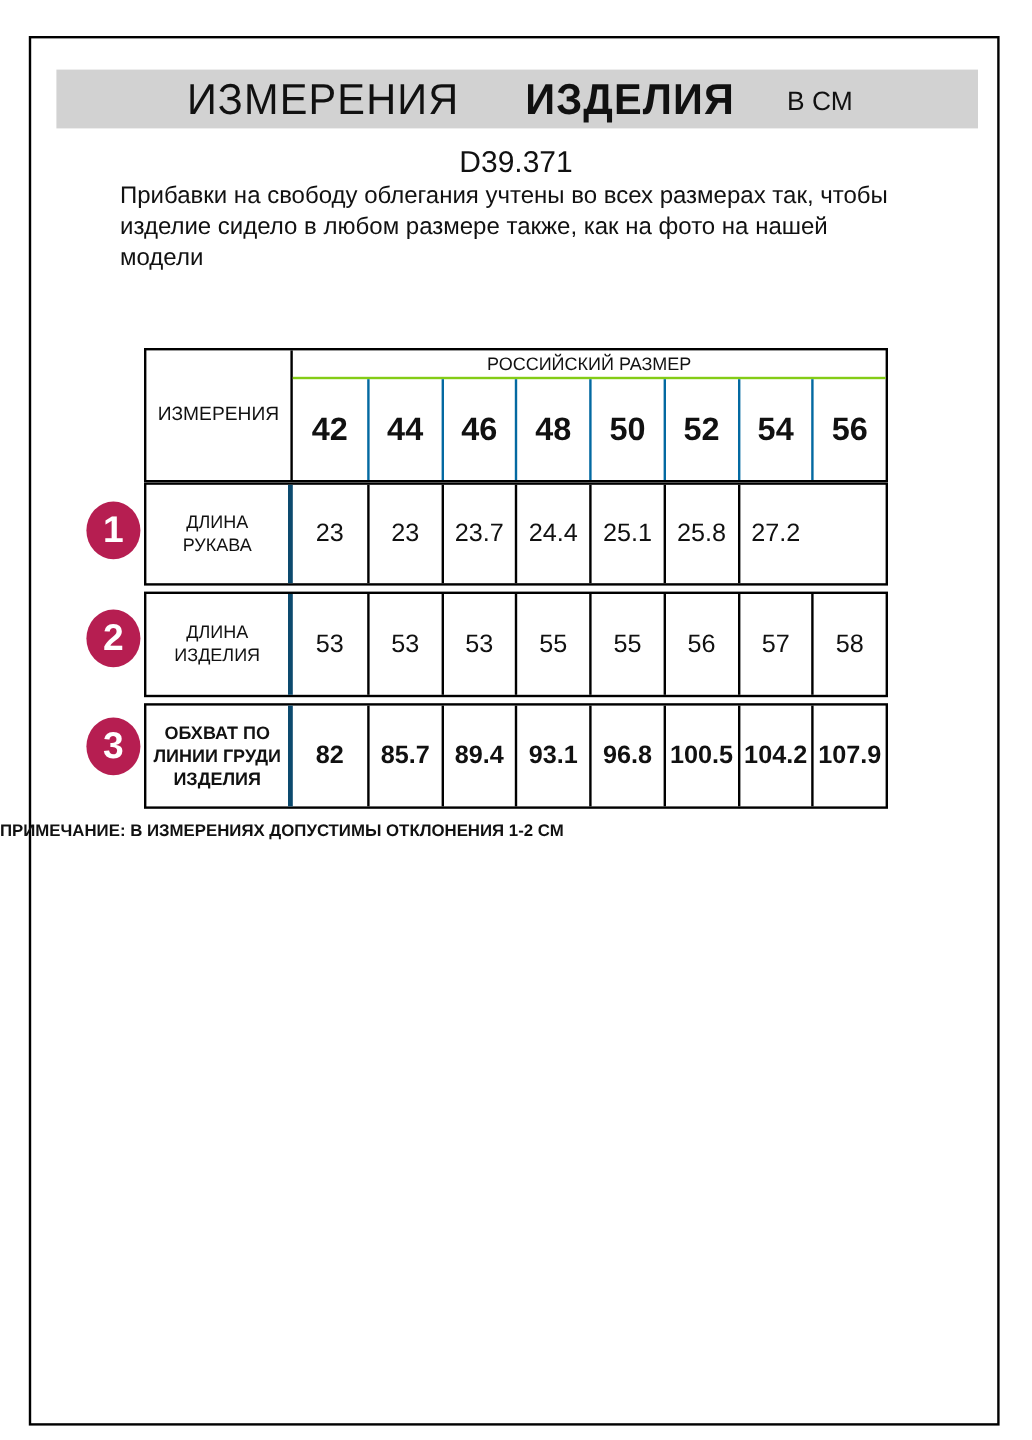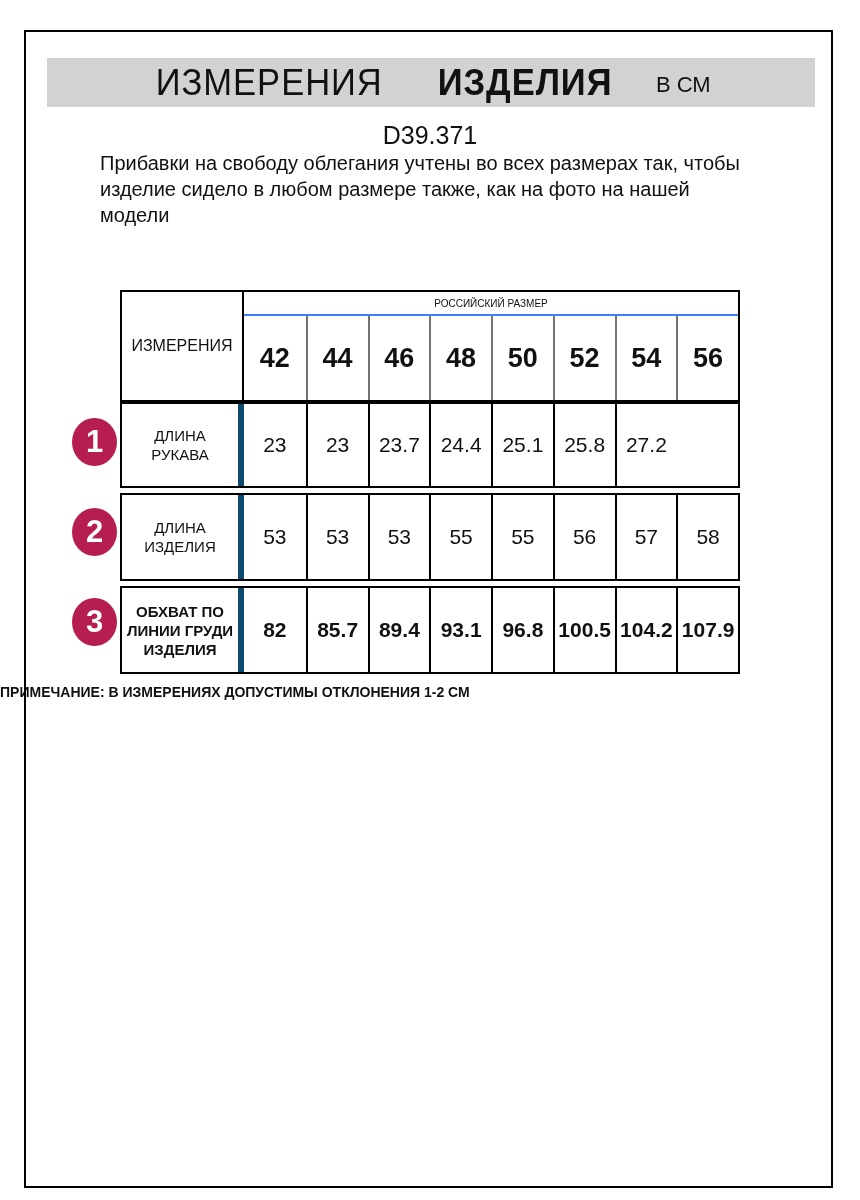--- a/index.html
+++ b/index.html
@@ -101,42 +101,42 @@
   }
   .measurements-cell {
     grid-column: 1;
     grid-row: 1 / span 2;
     border-right: 2px solid #000;
     font-size: 16px;
   }
   .size-region-cell {
     grid-column: 2 / -1;
     grid-row: 1;
-    border-bottom: 2px solid #3b82f6;
-    font-size: 10px;
+    border-bottom: 2px solid #84cc16;
+    font-size: 15px;
   }
   .size-cell {
     grid-row: 2;
     font-size: 27px;
     font-weight: 700;
-    border-left: 2px solid #737373;
+    border-left: 2px solid #0369a1;
   }
   .size-cell.first {
     border-left: none;
     border-radius: 23px;
   }
   .data-row {
     margin-top: 0;
   }
   .data-row + .data-row {
     margin-top: 5px;
   }
   .row-label-cell {
     grid-column: 1;
-    border-right: 6px solid #0c4a6e;
+    border-right: 4px solid #0c4a6e;
     font-size: 15px;
     line-height: 19px;
     white-space: pre-line;
     padding: 4px;
   }
   .value-cell {
     font-size: 21px;
     border-left: 2px solid #000;
   }
   .value-cell.first {

